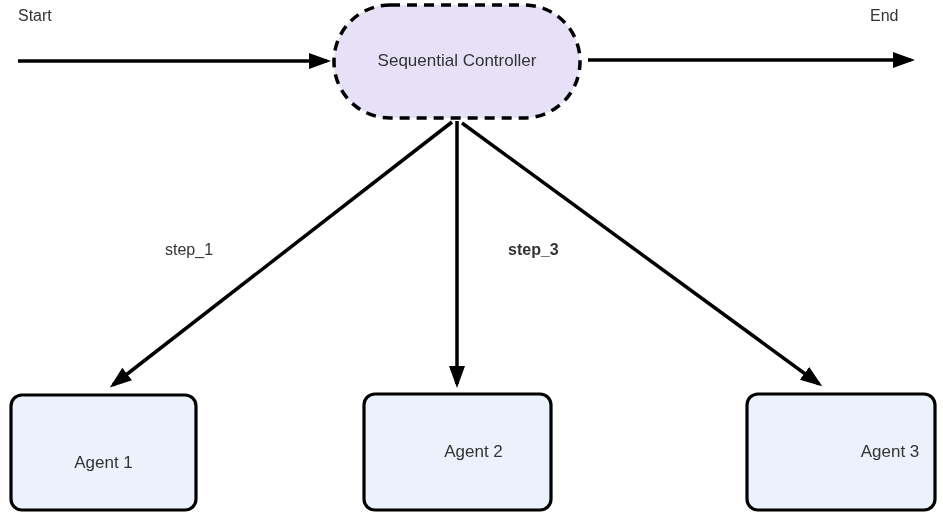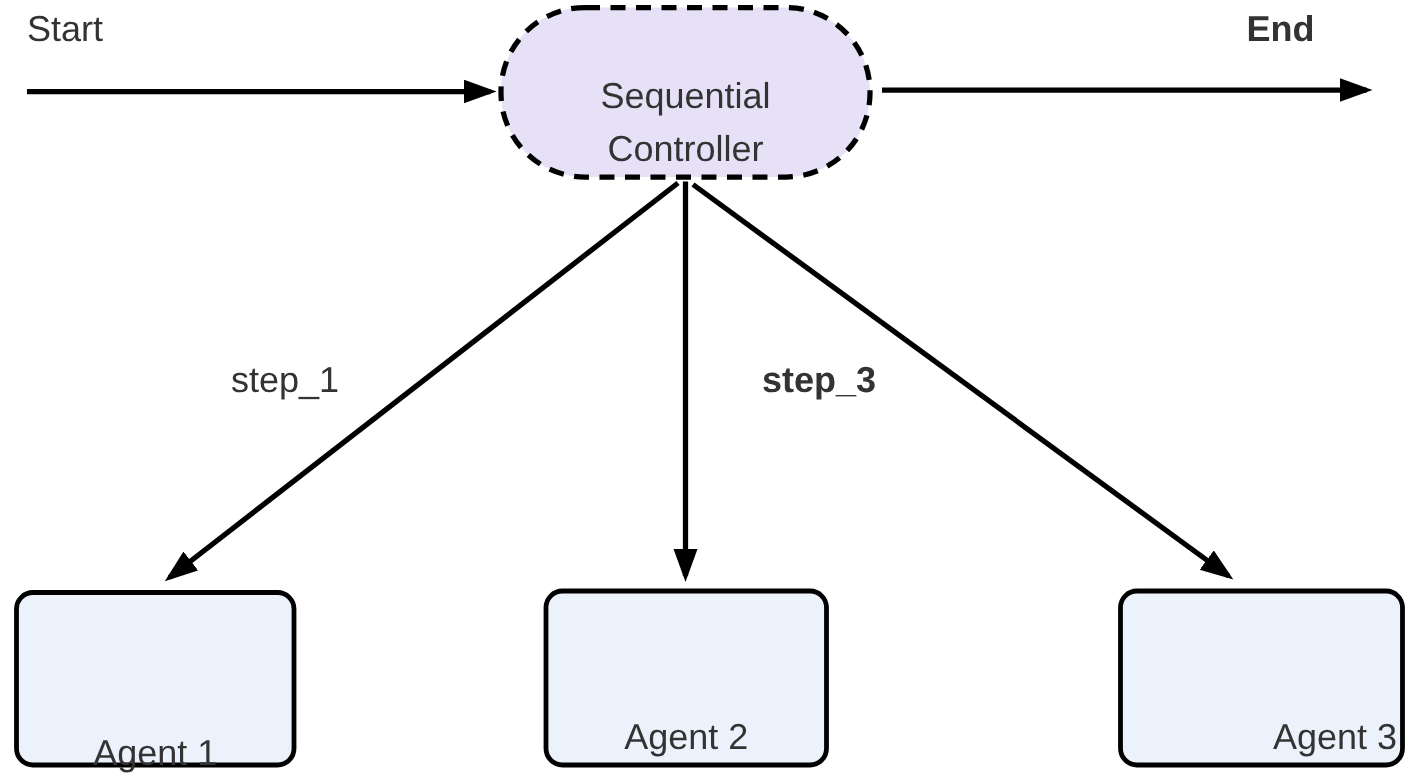--- a/index.html
+++ b/index.html
@@ -16,33 +16,33 @@
     overflow: hidden;
   }
   .layer {
     position: absolute;
     left: 0;
     top: 0;
   }
   .txt {
     position: absolute;
     color: #333333;
-    font-size: 24px;
+    font-size: 16px;
     line-height: 1.2;
     white-space: nowrap;
     user-select: none;
   }
   .node-label {
     position: absolute;
     display: flex;
-    align-items: flex-end;
+    align-items: center;
     justify-content: center;
     text-align: center;
     color: #333333;
-    font-size: 24px;
+    font-size: 17px;
     line-height: 1.45;
   }
   .node-label .inner {
     width: 170px;
     white-space: normal;
   }
 </style>
 </head>
 <body>
 
@@ -67,36 +67,36 @@
 
     <rect x="334" y="5" width="246" height="113" rx="56" ry="56" fill="#e7e1f7" stroke="#000000" stroke-width="3.5" stroke-dasharray="10 7"></rect>
 
     <rect x="11" y="395" width="185" height="115" rx="11" ry="11" fill="#ecf2fb" stroke="#000000" stroke-width="3.2"></rect>
     <rect x="364" y="394" width="187" height="116" rx="11" ry="11" fill="#ecf2fb" stroke="#000000" stroke-width="3.2"></rect>
     <rect x="747" y="394" width="188" height="116" rx="11" ry="11" fill="#ecf2fb" stroke="#000000" stroke-width="3.2"></rect>
   </svg>
 
   <div class="txt" style="left:18px; top:6px;">Start</div>
 
-  <div class="txt" style="left:831px; top:6px;font-weight:bold;">End</div>
+  <div class="txt" style="left:870px; top:6px;">End</div>
 
   <div class="node-label" style="left:334px; top:5px; width:246px; height:113px;">
     <span class="inner">Sequential Controller</span>
   </div>
 
-  <div class="txt" style="left:154px; top:240px;text-align:right;">step_1</div>
+  <div class="txt" style="left:165px; top:240px;text-align:right;">step_1</div>
 
 
   <div class="txt" style="left:508px; top:240px;font-weight:bold;">step_3</div>
 
   <div class="node-label" style="left:11px; top:395px; width:185px; height:115px;margin-top:11px;">
     <span>Agent 1</span>
   </div>
 
-  <div class="node-label" style="left:364px; top:394px; width:187px; height:116px;">
+  <div class="node-label" style="left:380px; top:394px; width:187px; height:116px;">
     <span>Agent 2</span>
   </div>
 
   <div class="node-label" style="left:777px; top:394px; width:188px; height:116px;padding-left:19px;">
     <span>Agent 3</span>
   </div>
 
 </div>
 
 </body></html>

